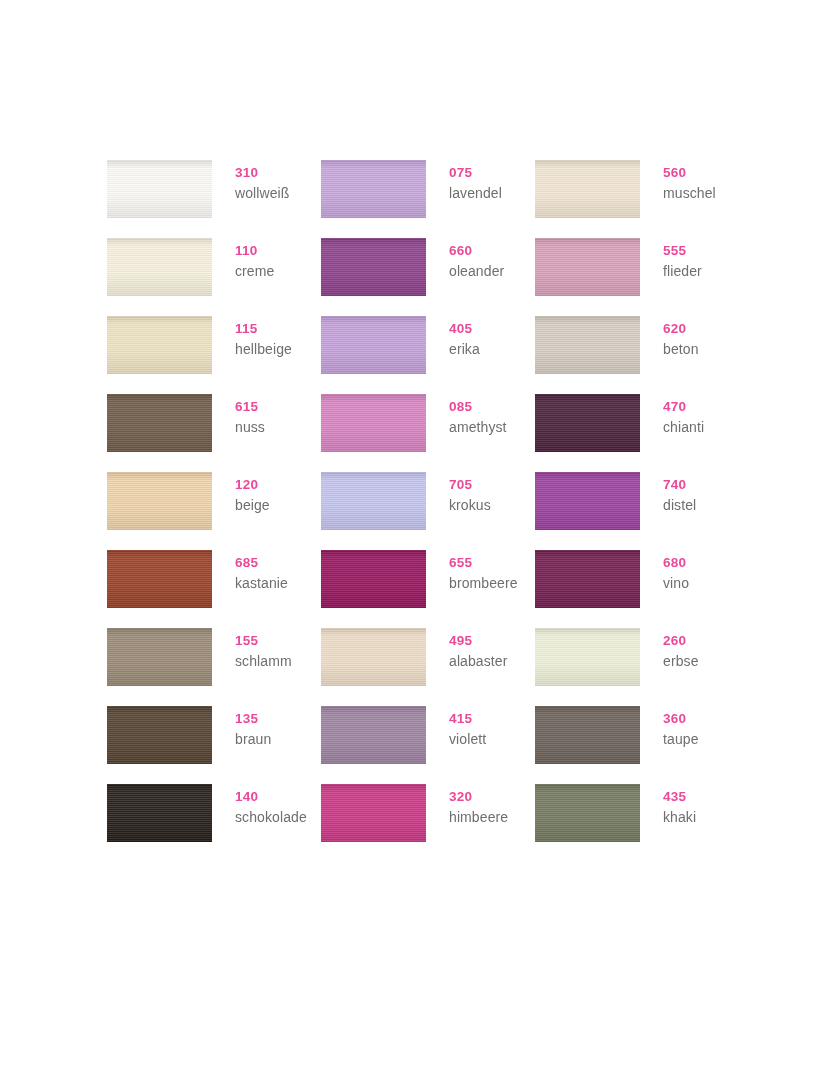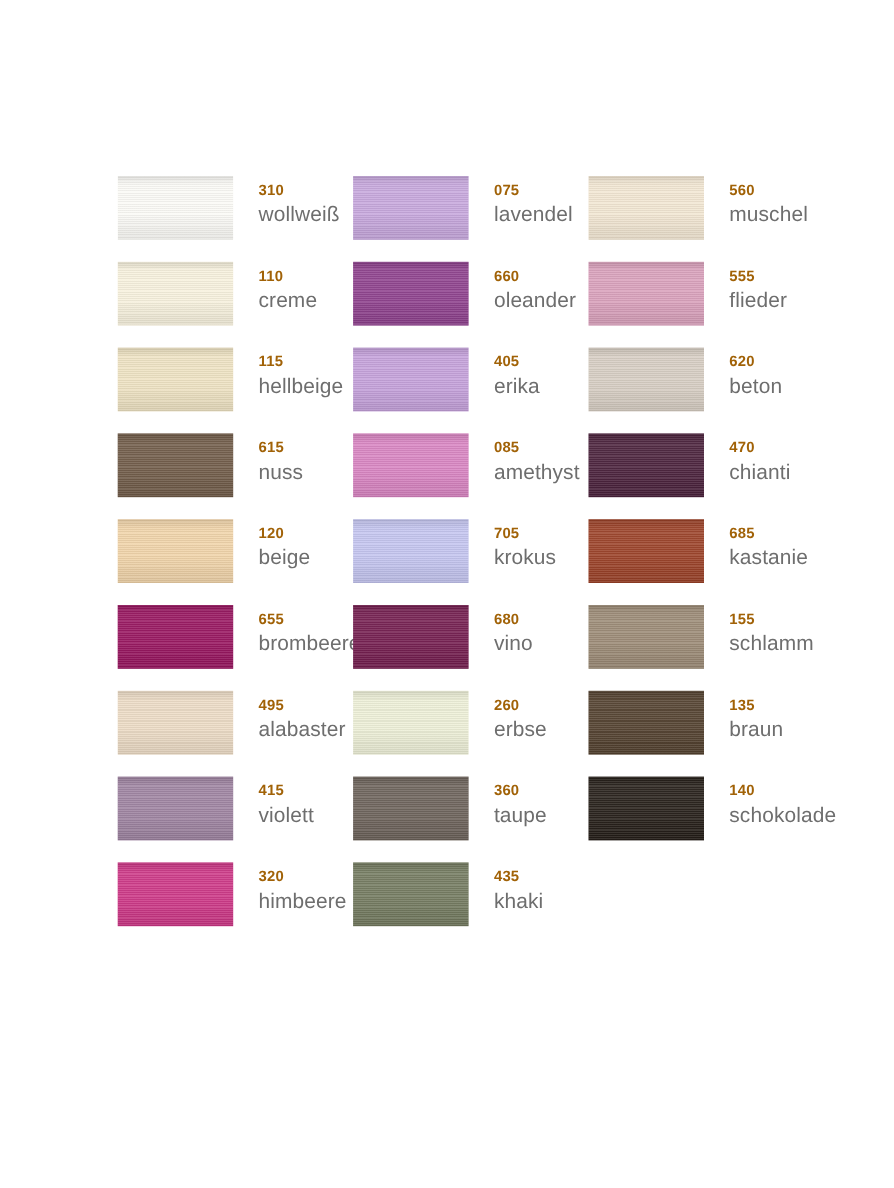--- a/index.html
+++ b/index.html
@@ -82,28 +82,28 @@
 
   .labels {
     padding-left: 23px;
     padding-top: 6px;
     line-height: 1;
   }
 
   .code {
     font-size: 13.5px;
     font-weight: bold;
-    color: #a16207;
+    color: #ec4899;
     letter-spacing: 0.2px;
     display: block;
     margin-bottom: 6px;
   }
 
   .name {
-    font-size: 19px;
+    font-size: 14px;
     font-weight: normal;
     color: #6e6e6e;
     letter-spacing: 0.1px;
     display: block;
   }
 </style>
 </head>
 <body>
 
 <div id="chart">
@@ -200,20 +200,27 @@
         </div>
       </div>
       <div class="swatch-item">
         <div class="swatch" style="background-color: rgb(195, 196, 239);"></div>
         <div class="labels">
           <span class="code">705</span>
           <span class="name">krokus</span>
         </div>
       </div>
       <div class="swatch-item">
+        <div class="swatch" style="background-color: rgb(155, 63, 160);"></div>
+        <div class="labels">
+          <span class="code">740</span>
+          <span class="name">distel</span>
+        </div>
+      </div>
+      <div class="swatch-item">
         <div class="swatch" style="background-color: rgb(154, 64, 38);"></div>
         <div class="labels">
           <span class="code">685</span>
           <span class="name">kastanie</span>
         </div>
       </div>
       <div class="swatch-item">
         <div class="swatch" style="background-color: rgb(151, 19, 94);"></div>
         <div class="labels">
           <span class="code">655</span>

